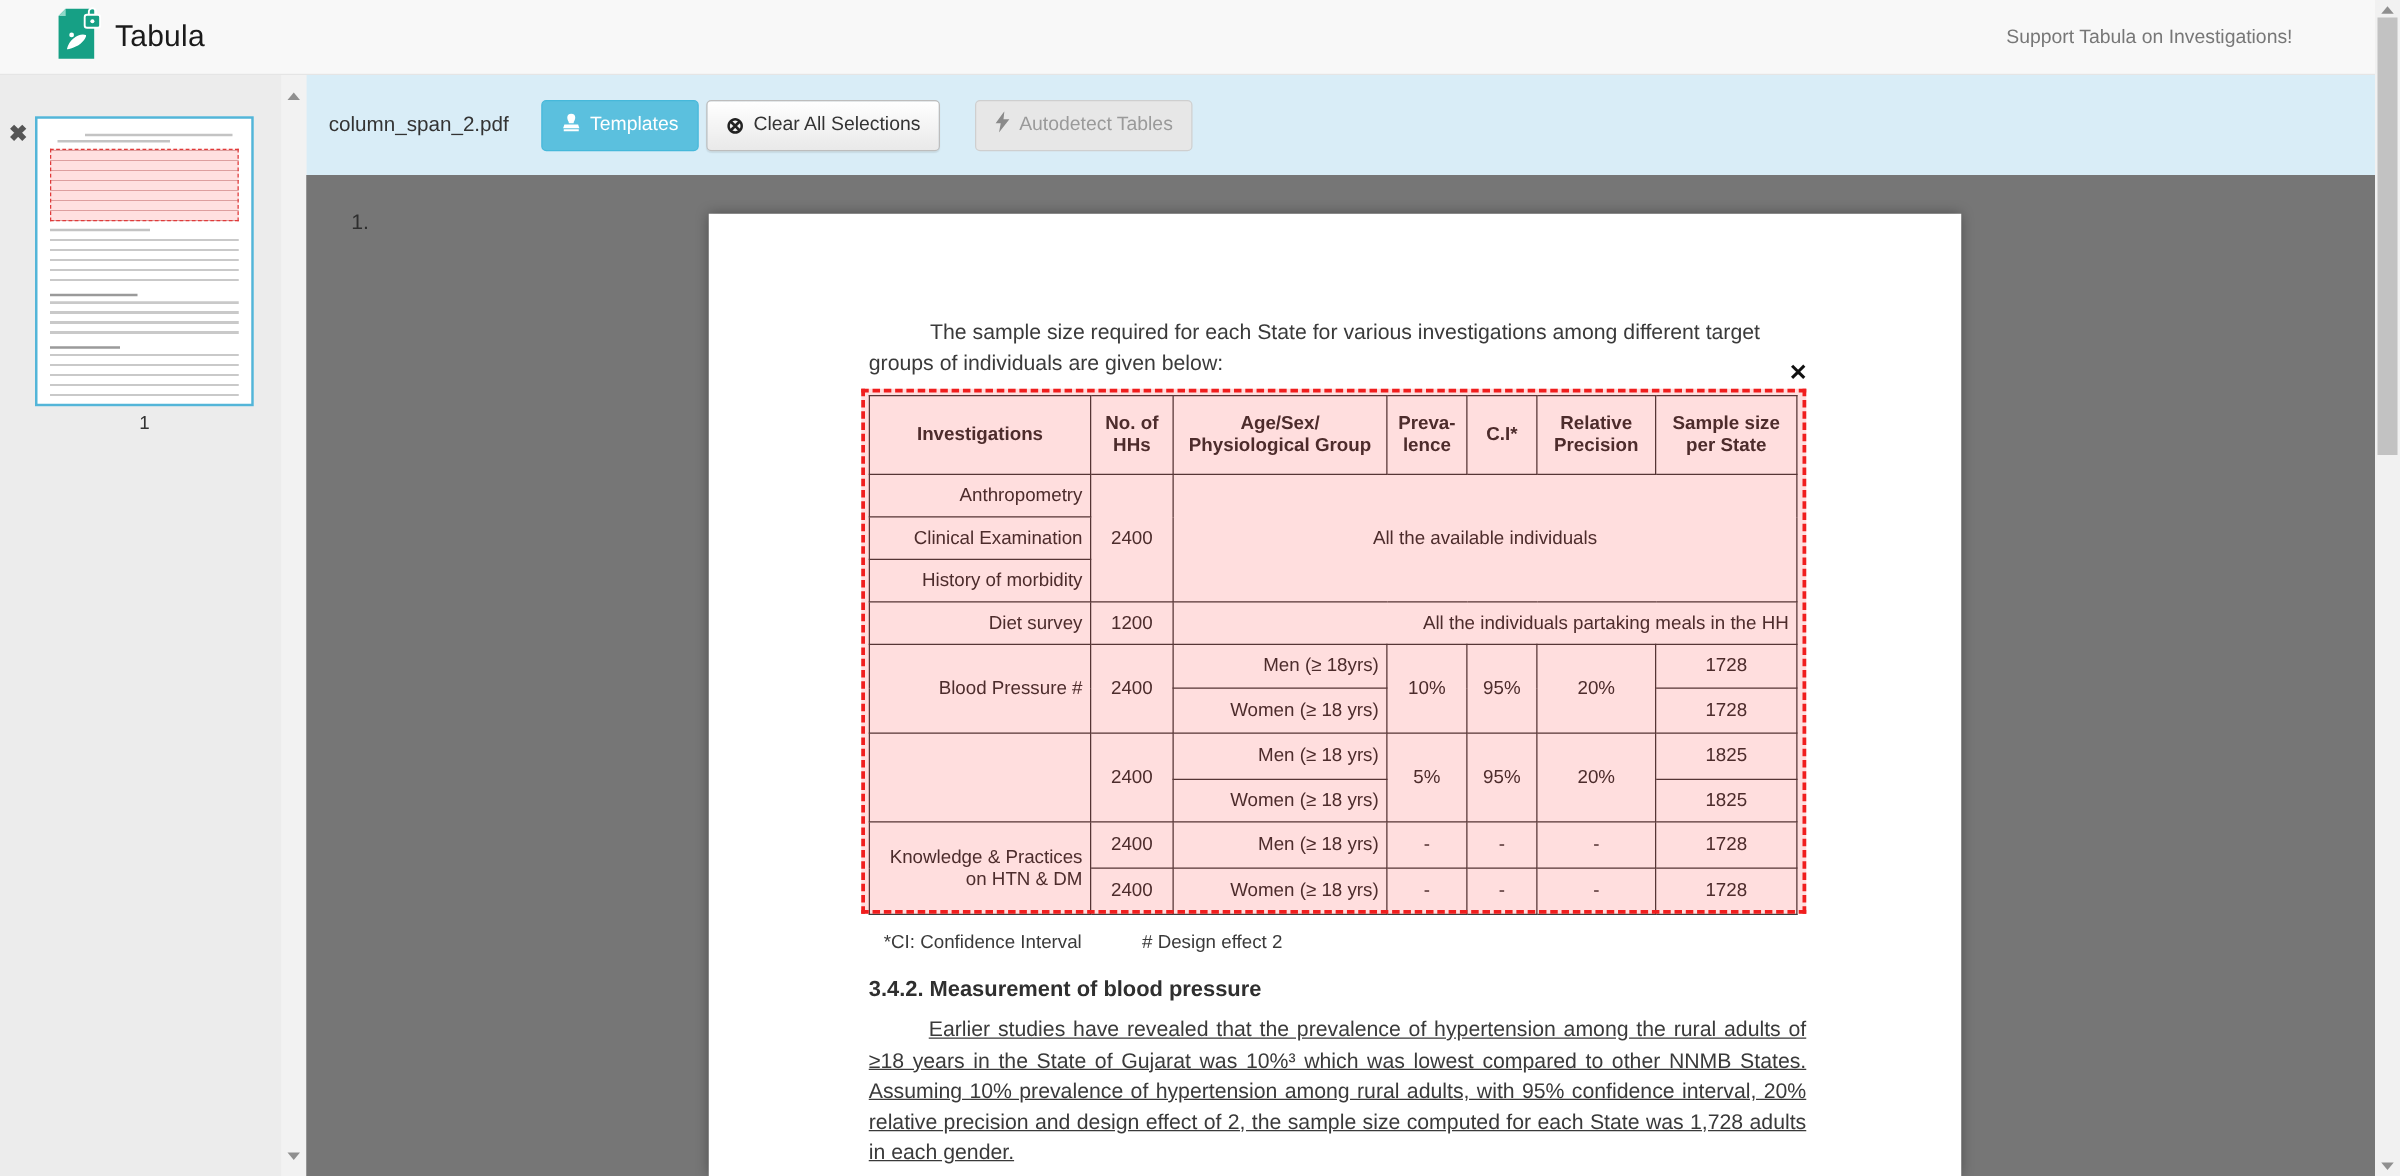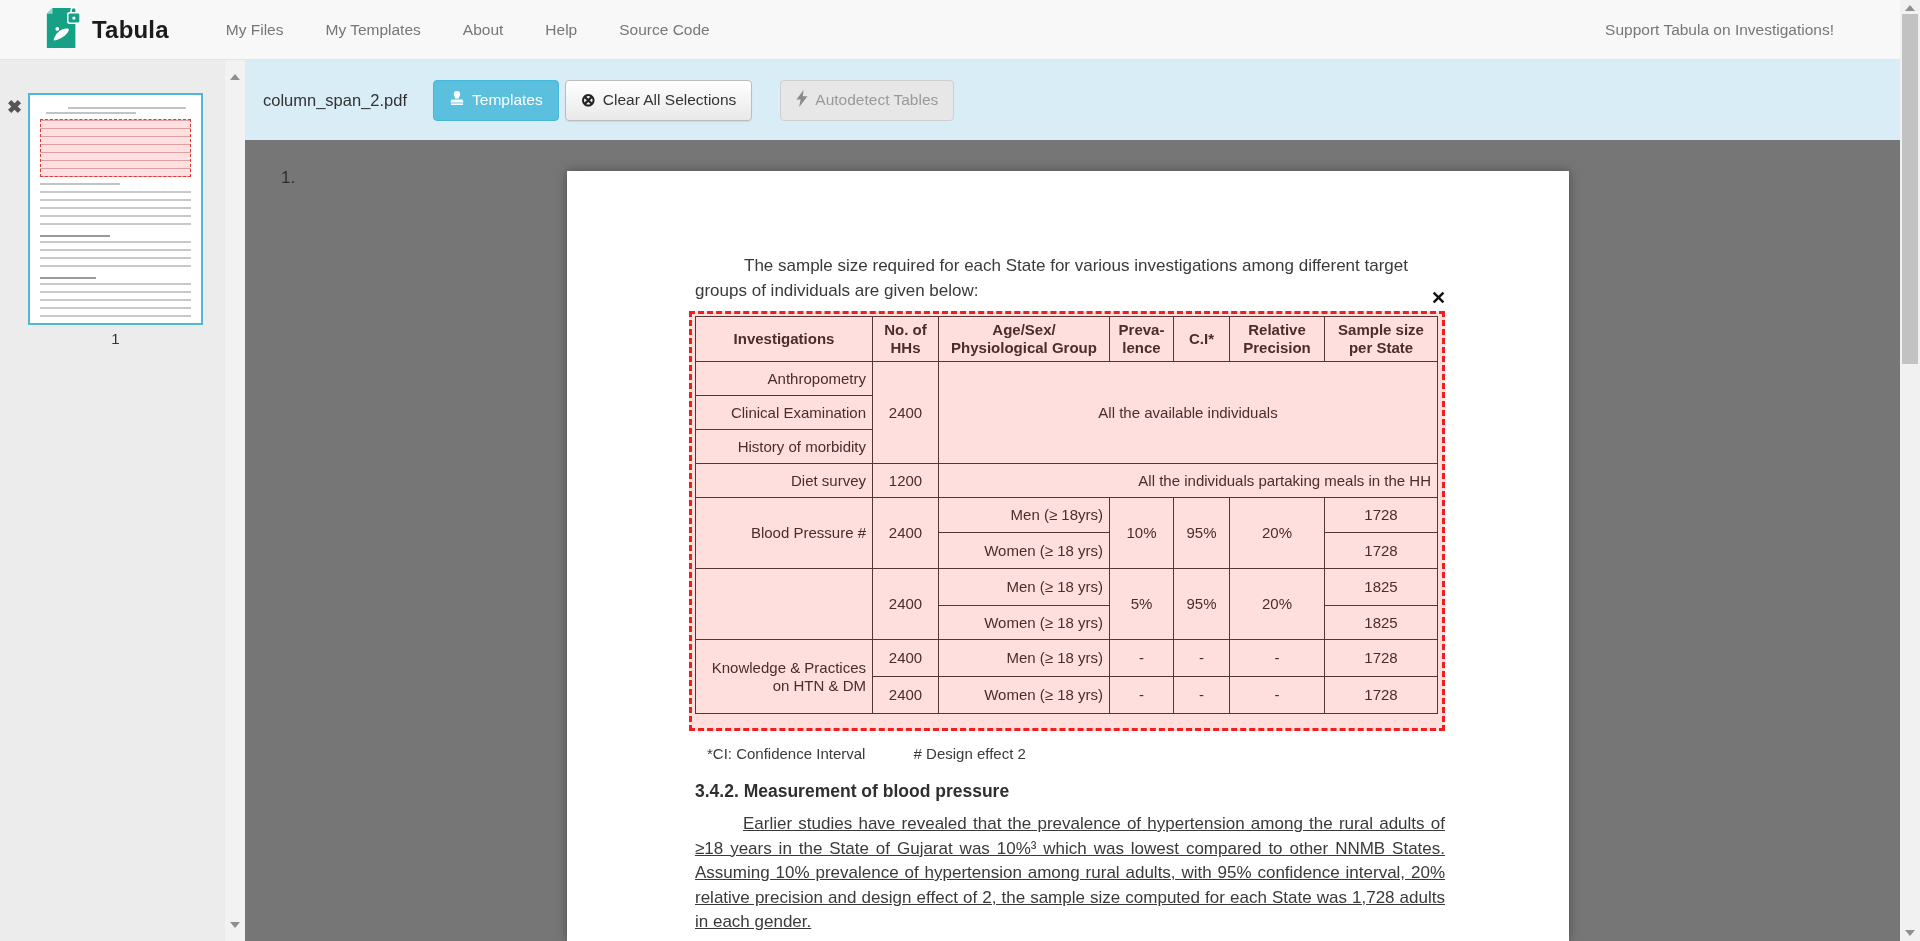--- a/index.html
+++ b/index.html
@@ -7,21 +7,21 @@
     --btn-success:#55a755; --btn-success-border:#459a45; --selection-red:#f01e1e;
     --main-bg:#767676; --thumb-border:#53b5d8;
   }
   *{margin:0;padding:0;box-sizing:border-box;}
   html,body{width:1920px;height:941px;overflow:hidden;font-family:"Liberation Sans",sans-serif;background:#fff;}
   .app{position:absolute;inset:0;width:1920px;height:941px;}
 
   
   .navbar{position:absolute;left:0;top:0;width:1920px;height:60px;background:#f8f8f8;border-bottom:1px solid #e5e5e5;display:flex;align-items:center;}
   .brand{display:flex;align-items:center;gap:10px;margin-left:44px;cursor:pointer;}
-  .brand-text{font-size:24px;font-weight:bold;color:#1b1b1b;letter-spacing:.2px;}
+  .brand-text{font-size:24px;font-weight:normal;color:#1b1b1b;letter-spacing:.2px;}
   .nav-links{display:flex;align-items:center;margin-left:36px;}
   .nav-link{color:#777;font-size:15.5px;padding:0 21px;cursor:pointer;white-space:nowrap;}
   .nav-right{margin-left:auto;margin-right:86px;color:#777;font-size:15.5px;cursor:pointer;white-space:nowrap;}
 
   
   .toolbar{position:absolute;left:245px;top:60px;width:1780px;height:80px;background:var(--toolbar-bg);display:flex;align-items:center;}
   .filename{margin-left:18px;font-size:16.5px;color:#333;}
   .btn{height:41px;display:inline-flex;align-items:center;gap:7px;border-radius:4px;font-size:15.5px;padding:0 15px;cursor:pointer;white-space:nowrap;}
   .btn-templates{margin-left:26px;background:var(--btn-info);border:1px solid var(--btn-info-border);color:#fff;align-items:center;}
   .btn-clear{margin-left:6px;background:linear-gradient(#ffffff,#e9e9e9);border:1px solid #bdbdbd;color:#333;box-shadow:0 1px 1px rgba(0,0,0,.08);}
@@ -79,27 +79,20 @@
           <path d="M9 2 H33 V44 H3 V8 Z" fill="#16a085"></path>
           <path d="M9 2 L9 8 L3 8 Z" fill="#8ed9c8"></path>
           <path d="M10 36 C12 27 21 22 26 24 C27 25 24 31 17 34 C14 35.5 11 36.5 10 36 Z" fill="#ffffff"></path>
           <circle cx="14" cy="24" r="2" fill="#ffffff"></circle>
           <rect x="25" y="7" width="13" height="11" rx="2" fill="#16a085" stroke="#ffffff" stroke-width="1.6"></rect>
           <path d="M28.5 7 V4.5 a3 3 0 0 1 6 0 V7" fill="none" stroke="#ffffff" stroke-width="1.6"></path>
           <circle cx="31.5" cy="12.5" r="1.7" fill="#ffffff"></circle>
         </svg>
       </span>
       <span class="brand-text">Tabula</span>
-    </div>
-    <div class="nav-links">
-      <span class="nav-link">My Files</span>
-      <span class="nav-link">My Templates</span>
-      <span class="nav-link">About</span>
-      <span class="nav-link">Help</span>
-      <span class="nav-link">Source Code</span>
     </div>
     <span class="nav-right">Support Tabula on Investigations!</span>
   </div>
 
   <div class="toolbar">
     <span class="filename">column_span_2.pdf</span>
     <button class="btn btn-templates">
       <span>
         <svg width="16" height="16" viewBox="0 0 16 16">
           <path d="M8 1 a3.2 3.2 0 0 1 3.2 3.2 c0 1.9-1.3 2.8-1.3 4.3 H6.1 c0-1.5-1.3-2.4-1.3-4.3 A3.2 3.2 0 0 1 8 1 Z" fill="#fff"></path>
@@ -153,21 +146,21 @@
         <colgroup>
           <col style="width:177px">
             <col style="width:66px">
             <col style="width:171px">
           <col style="width:64px">
             <col style="width:56px">
             <col style="width:95px">
             <col style="width:113px">
         </colgroup>
         <tbody>
-            <tr style="height:45px">
+            <tr style="height:63px">
           <th>Investigations</th>
           <th class="pre">No. of
 HHs</th>
           <th class="pre">Age/Sex/
 Physiological Group</th>
           <th class="pre">Preva-
 lence</th>
           <th>C.I*</th>
           <th class="pre">Relative
 Precision</th>

